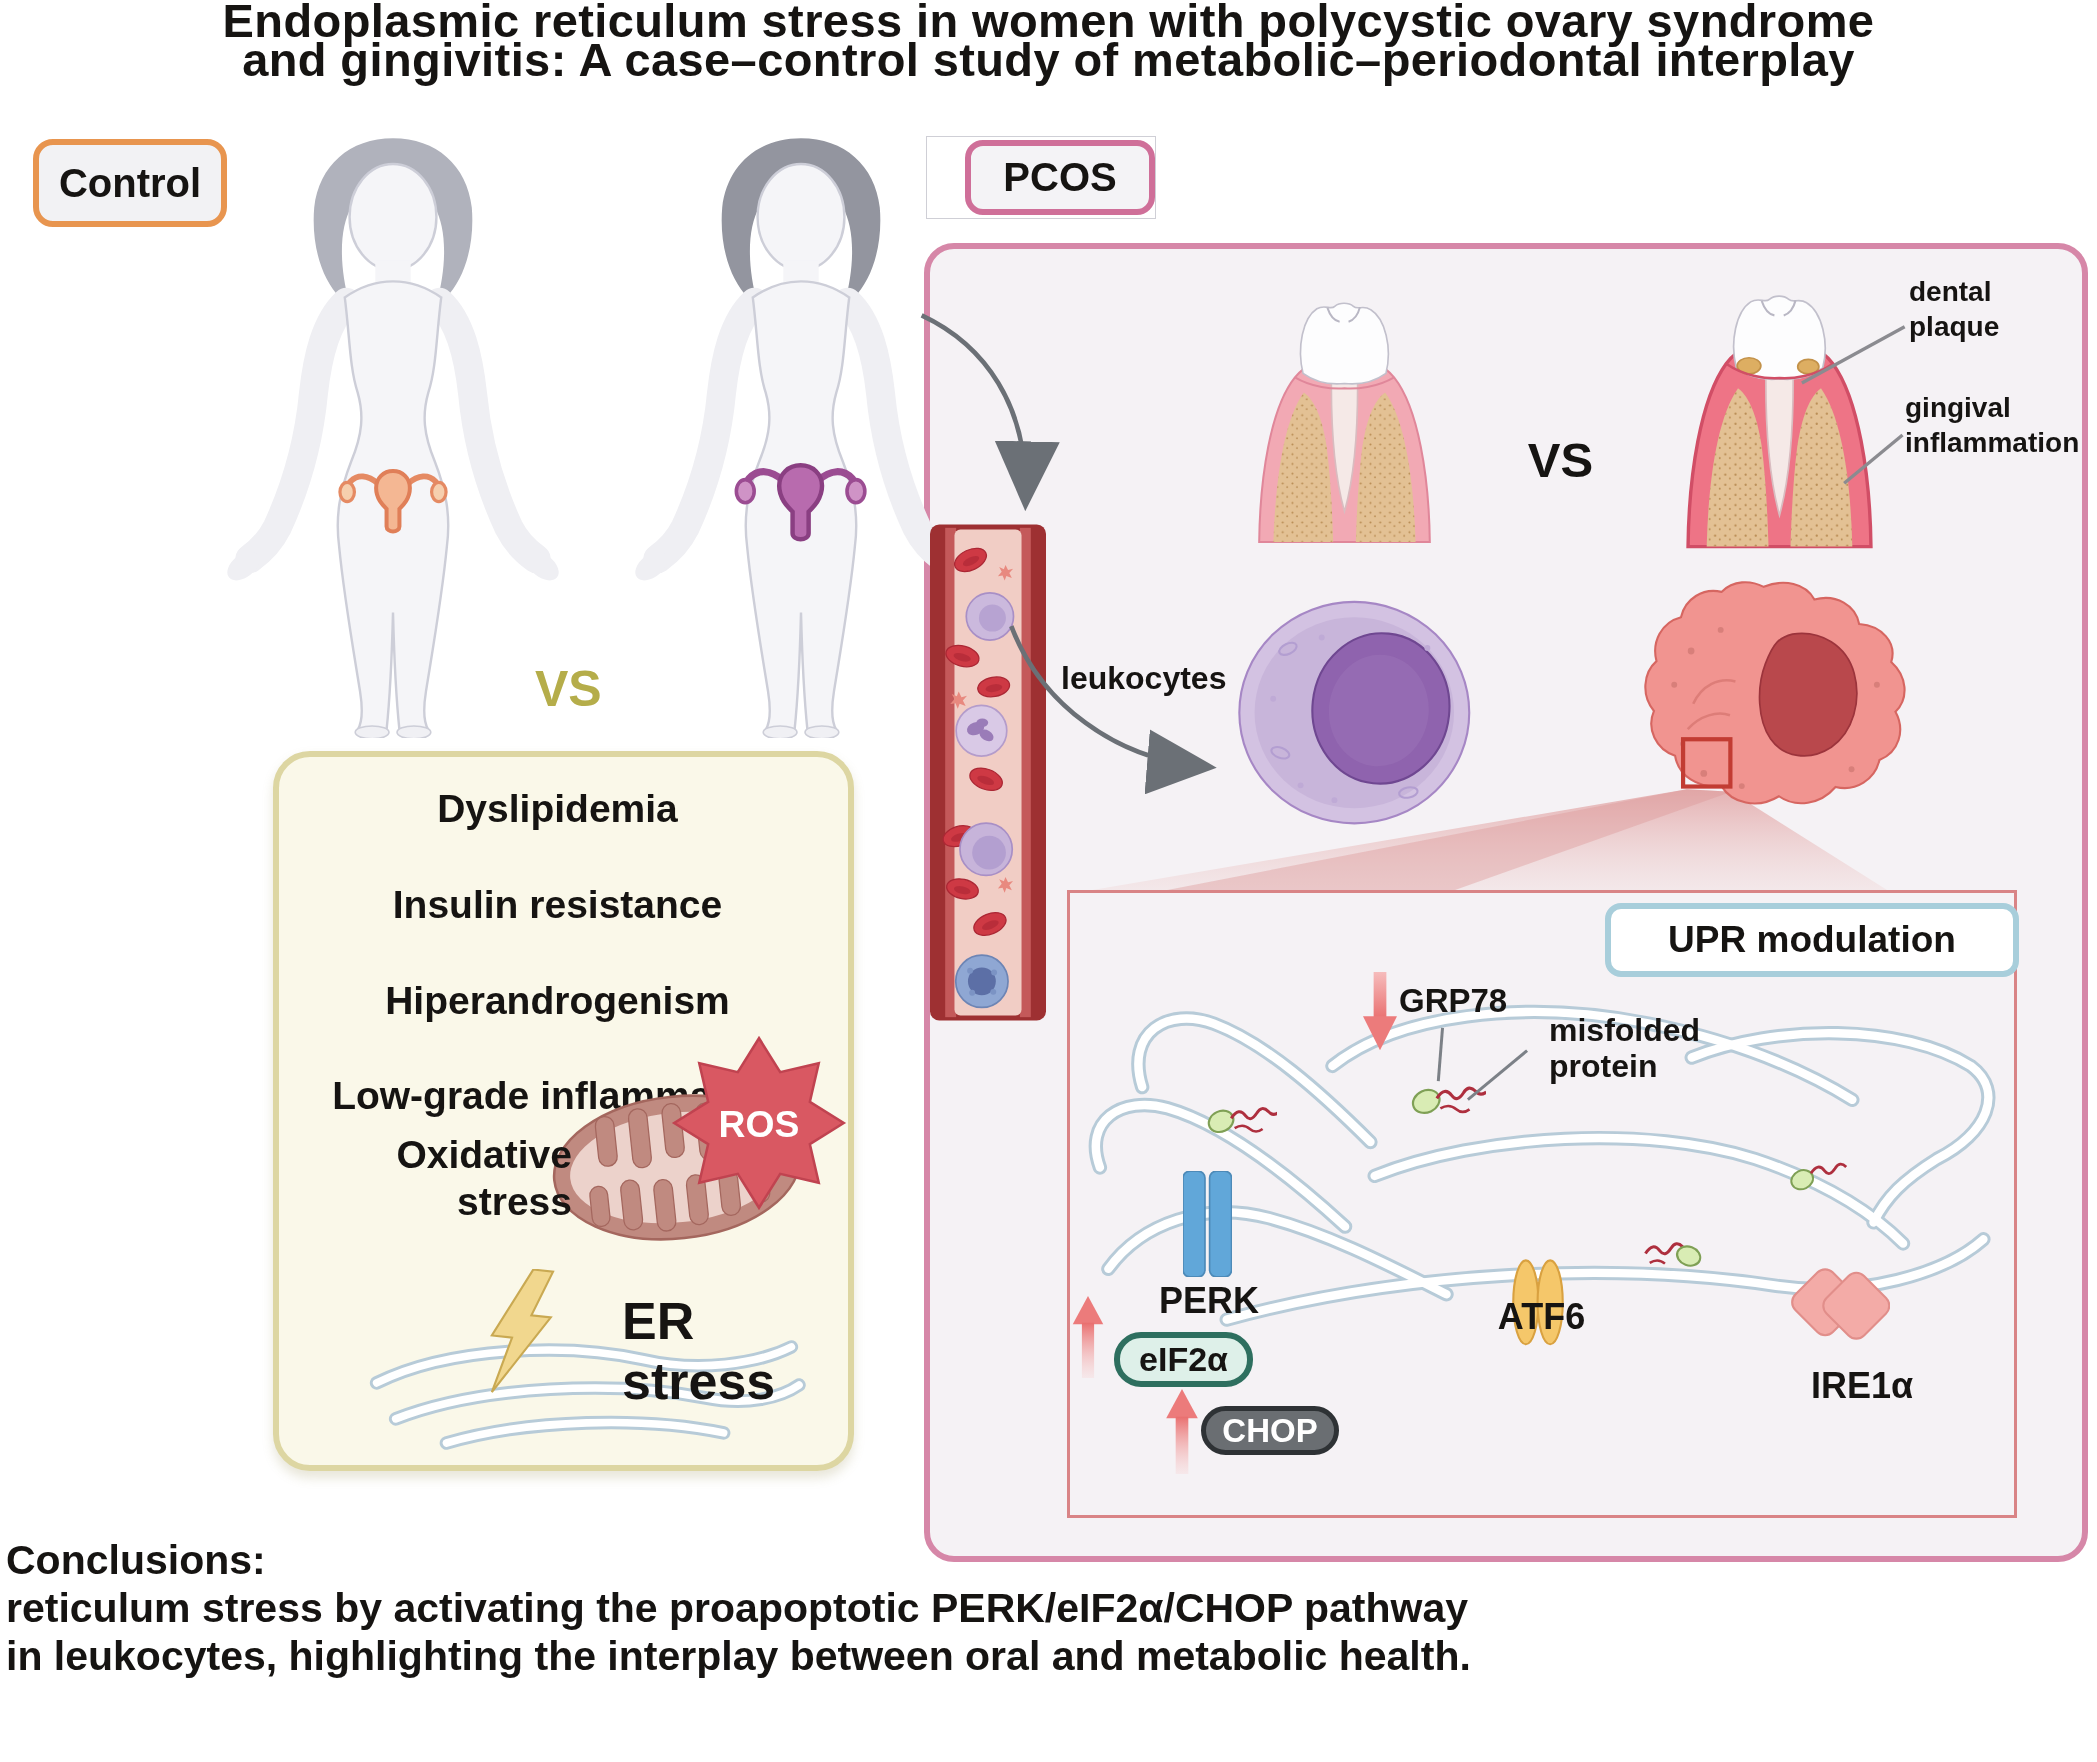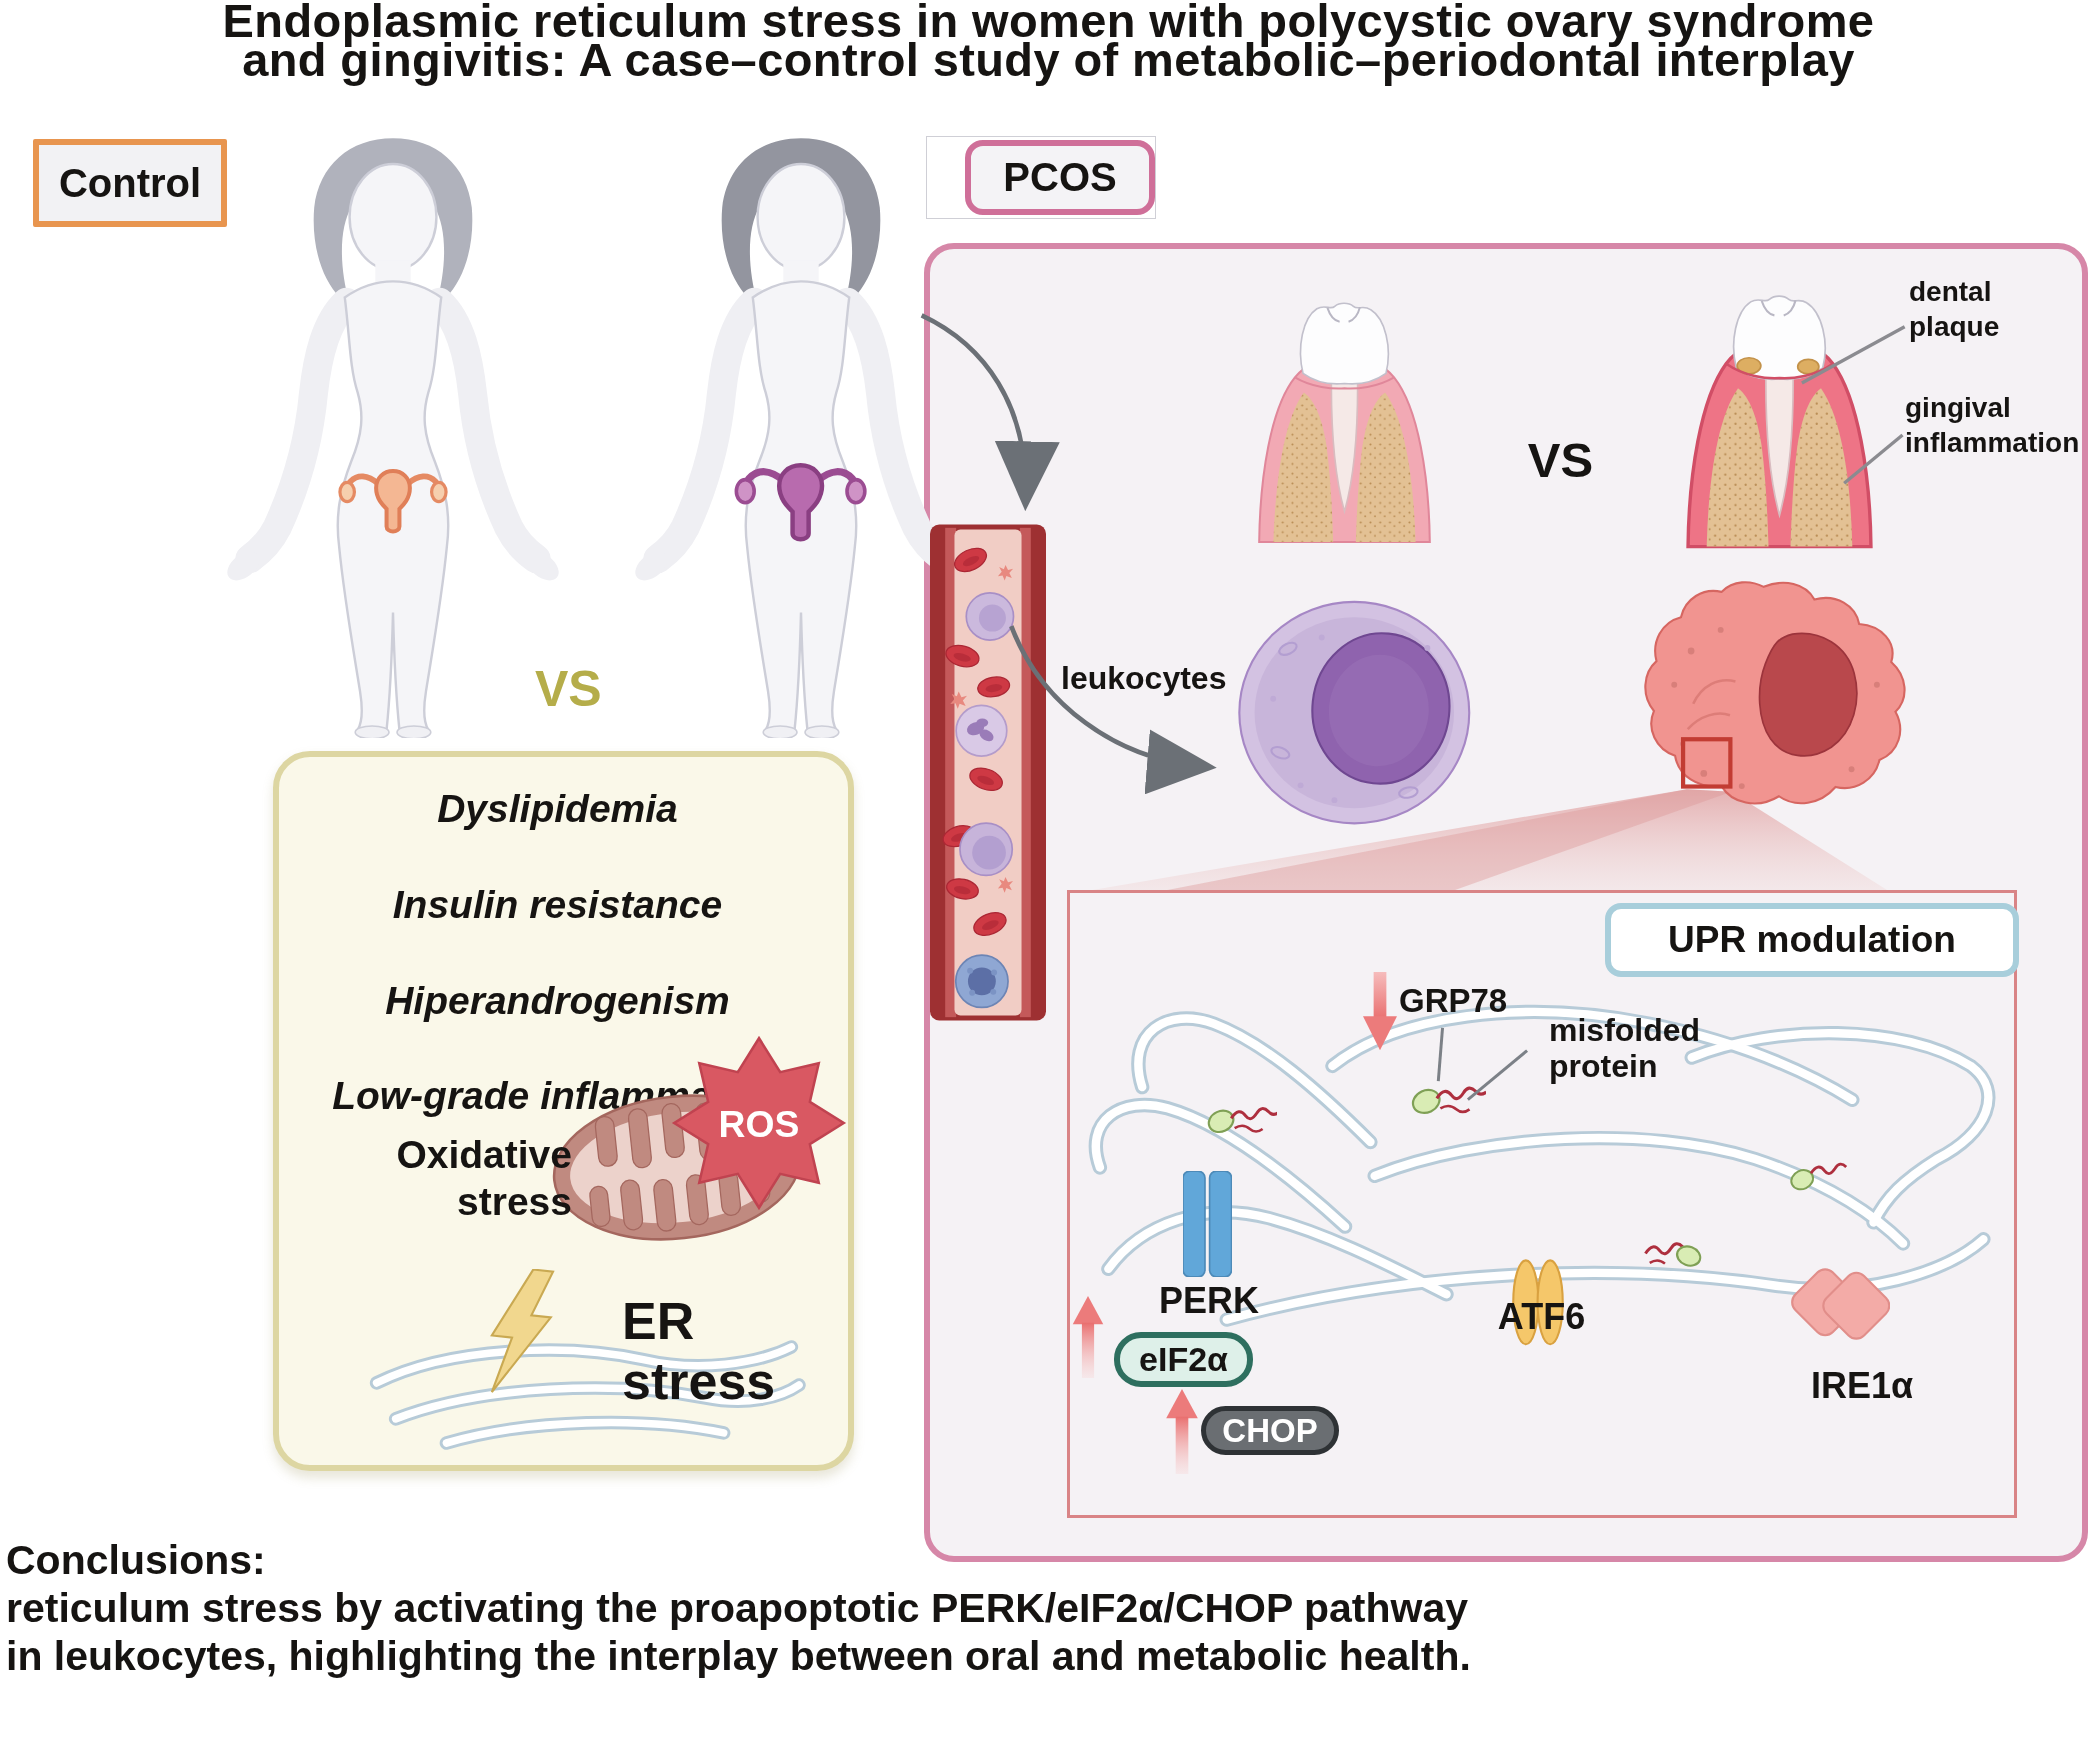--- a/index.html
+++ b/index.html
@@ -4,30 +4,30 @@
 <style>
   html,body{margin:0;padding:0;background:#fff;}
   #page{position:relative;width:2097px;height:1763px;background:#ffffff;overflow:hidden;
         font-family:"Liberation Sans","DejaVu Sans",sans-serif;font-weight:700;color:#161412;}
   .abs{position:absolute;}
   
   #title{left:0;top:0.8px;width:2097px;text-align:center;font-size:47px;line-height:39px;letter-spacing:0.4px;z-index:6;}
   
   .tagbox{display:flex;align-items:center;justify-content:center;z-index:6;}
   #control-label{left:33px;top:139px;width:182px;height:76px;background:#f2f2f4;
-     border:6.3px solid #e8954f;border-radius:2px;font-size:40px;}
+     border:6.3px solid #e8954f;border-radius:20px;font-size:40px;}
   #pcos-card{left:926px;top:136px;width:228px;height:81px;background:#ffffff;border:1.3px solid #cfcfd6;z-index:6;
      display:flex;align-items:center;justify-content:center;}
   #pcos-inner{width:199px;height:63px;border:6.8px solid #cf6f99;border-radius:18px;background:#f4f3f6;
      display:flex;align-items:center;justify-content:center;font-size:40px;margin-left:38px;}
   #vs-bodies{left:535px;top:660px;font-size:50px;color:#b5ad4a;z-index:6;}
   
   #yellow-box{left:273px;top:751px;width:569px;height:708px;background:#faf8e9;
      border:6.8px solid #ddd6a2;border-radius:37px;z-index:2;box-shadow:0 6.8px 11px rgba(150,140,80,.22);}
-  .feat{position:absolute;left:0;width:569px;text-align:center;font-size:39px;z-index:3;font-style:italic;}
+  .feat{position:absolute;left:0;width:569px;text-align:center;font-size:39px;z-index:3;}
   #ox-label{left:279px;top:1131px;width:245px;text-align:right;font-size:39px;line-height:47px;z-index:4;padding-left:48px;}
   #erstress-label{left:622px;top:1291px;width:211px;font-size:52px;z-index:4;}
   
   #pink-panel{left:924px;top:243px;width:1152px;height:1307px;background:#f5f2f5;
      border:6.8px solid #d687a8;border-radius:30px;z-index:1;}
   #vs-teeth{left:1514px;top:432px;width:93px;text-align:center;font-size:49px;z-index:5;}
   .callout{font-size:28px;line-height:35px;z-index:5;}
   #dp-label{left:1909px;top:274px;}
   #gi-label{left:1905px;top:390px;}
   #leuko-label{left:1061px;top:660px;font-size:32px;z-index:5;}

